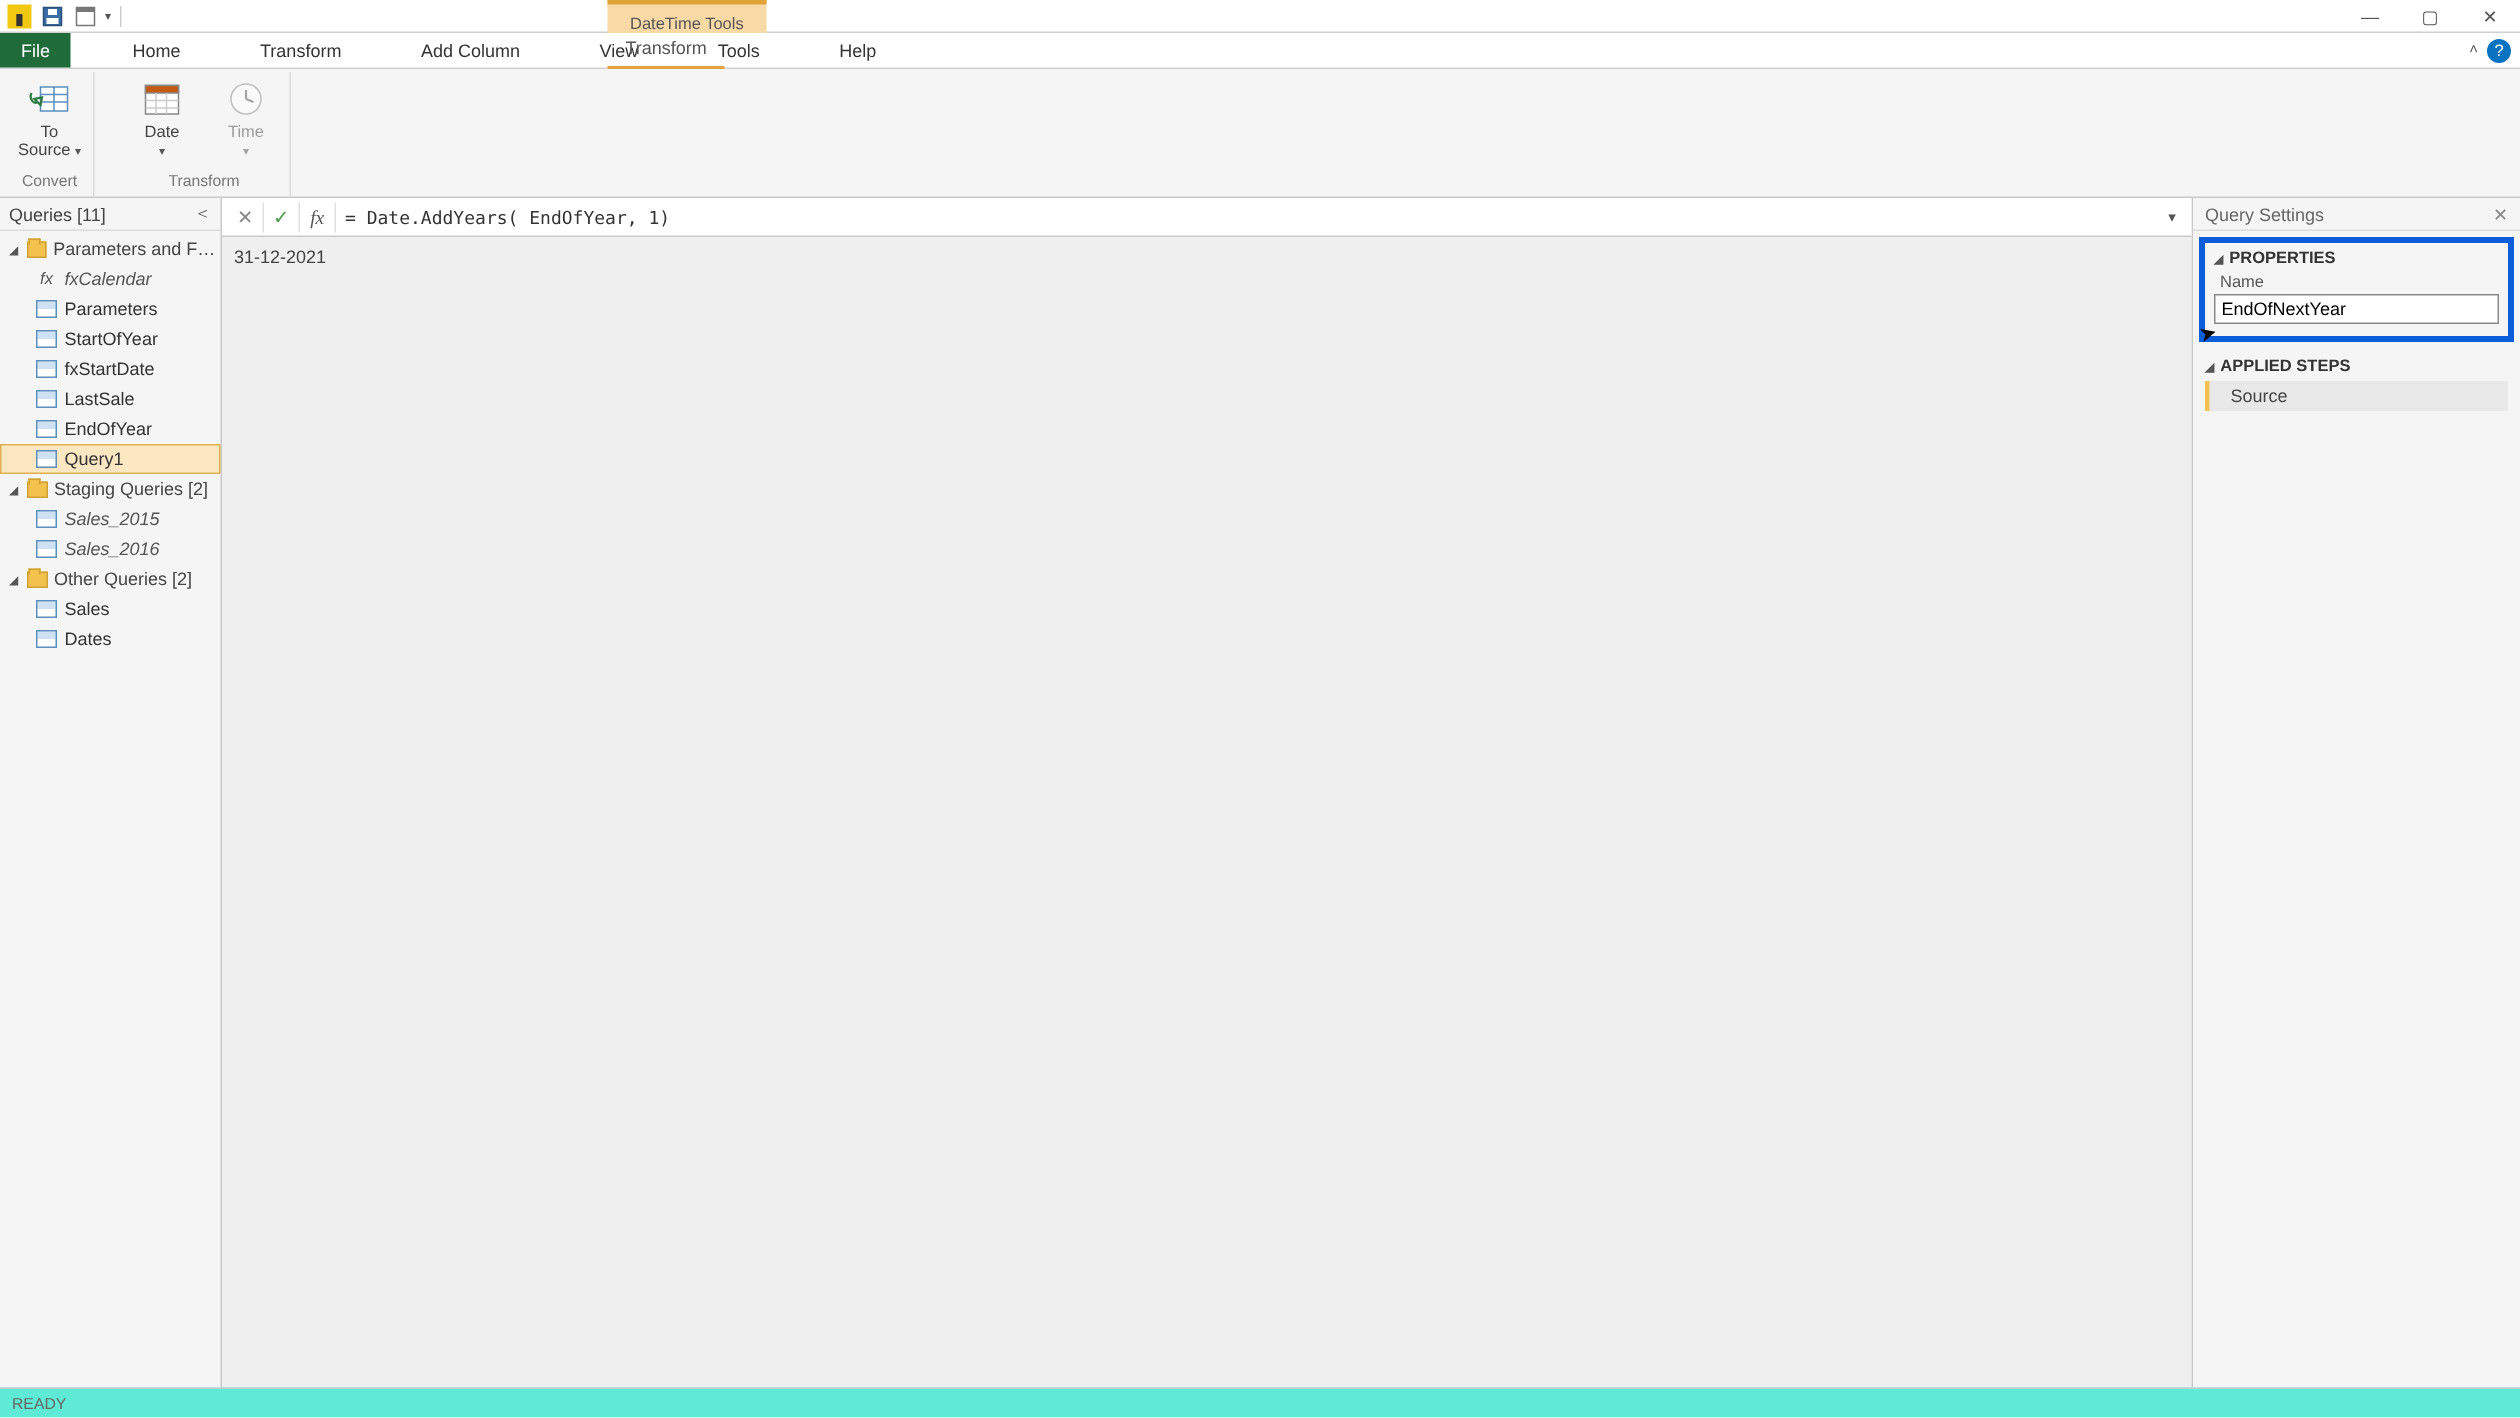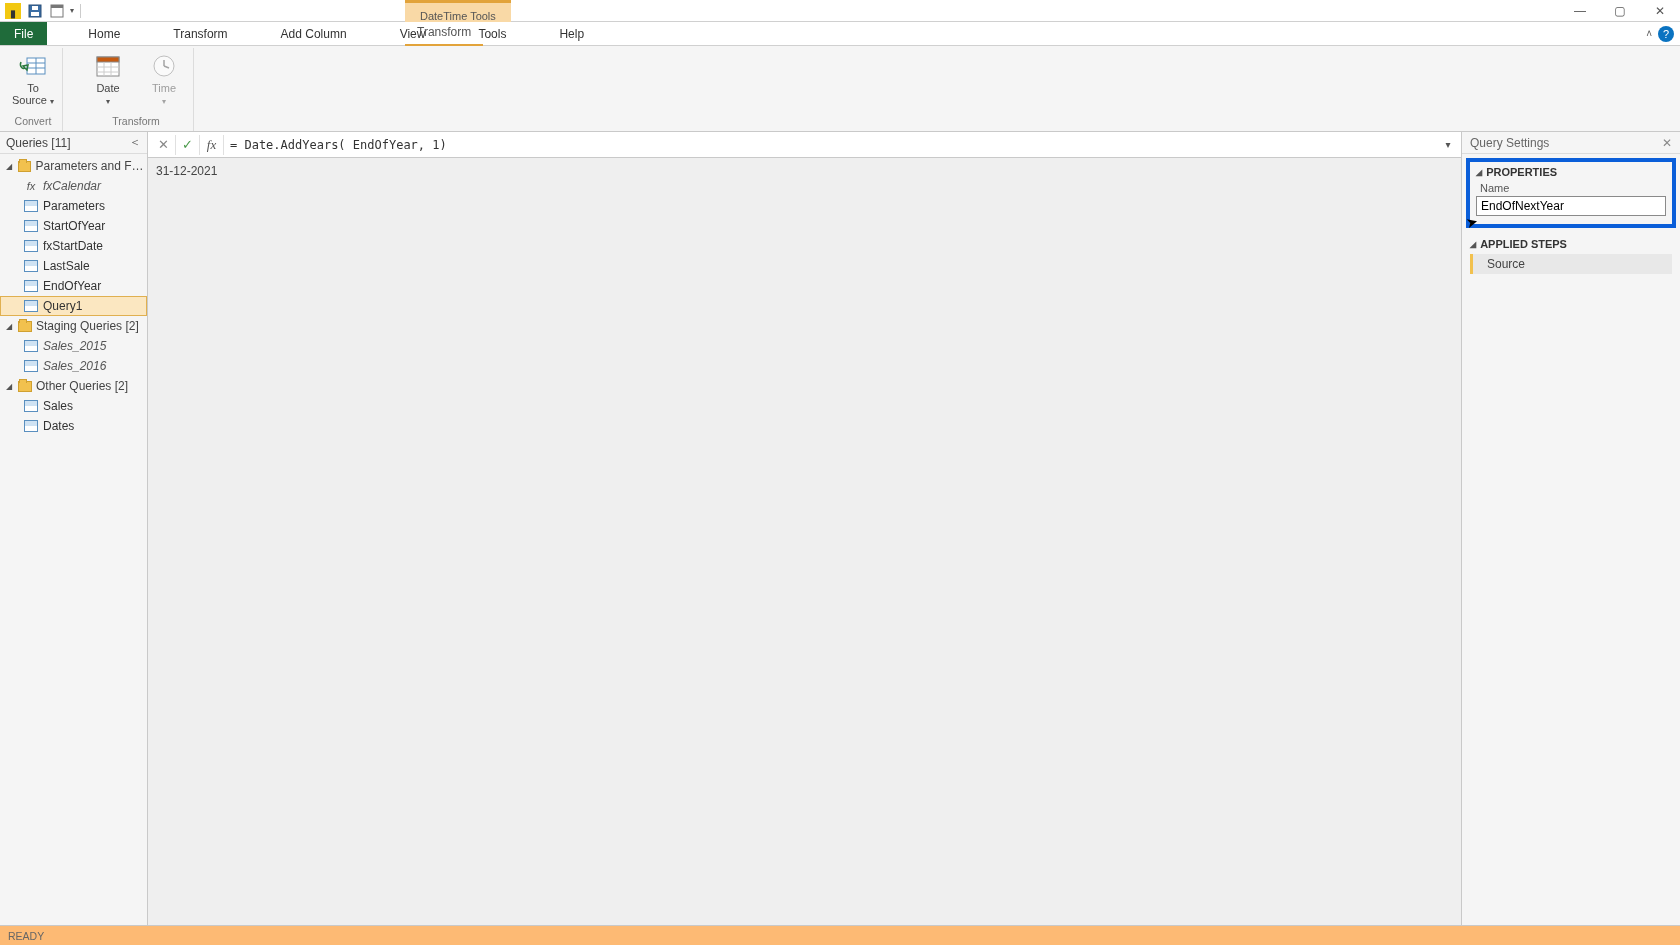--- a/index.html
+++ b/index.html
@@ -80,21 +80,21 @@
   .section-caret { font-size: 8px; margin-right: 4px; color: #555;}
   .prop-label { font-size: 11px; color: #555; margin: 2px 0 2px 4px;}
   .prop-input { width: 100%; font-size: 12px; padding: 2px 4px; border: 1px solid #8a8a8a; background: #fff; font-family: inherit; }
   .cursor-ptr { position:absolute; left:-4px; bottom:-6px; font-size:14px; color:#000; transform: rotate(-15deg); pointer-events:none;}
 
   .steps-section { padding: 4px 8px; }
   .steps-list { margin-top: 4px; }
   .step-item { height: 20px; display: flex; align-items: center; padding-left: 14px; font-size: 12px; background: #e8e8e8; border-left: 3px solid #f2c14e; color: #444;}
   
   
-  .status-bar { height: 20px; background: #fdba74; border-top: 1px solid #c9c9c9; display: flex; align-items: center; padding: 0 8px; font-size: 10.5px; color: #666;}
+  .status-bar { height: 20px; background: #5eead4; border-top: 1px solid #c9c9c9; display: flex; align-items: center; padding: 0 8px; font-size: 10.5px; color: #666;}
   
   svg { overflow: visible; }
 </style>
 </head>
 <body>
 
 <div class="title-bar">
   <div class="qat">
     <div class="qat-icon">
         <div class="pbi-logo">▮</div>

